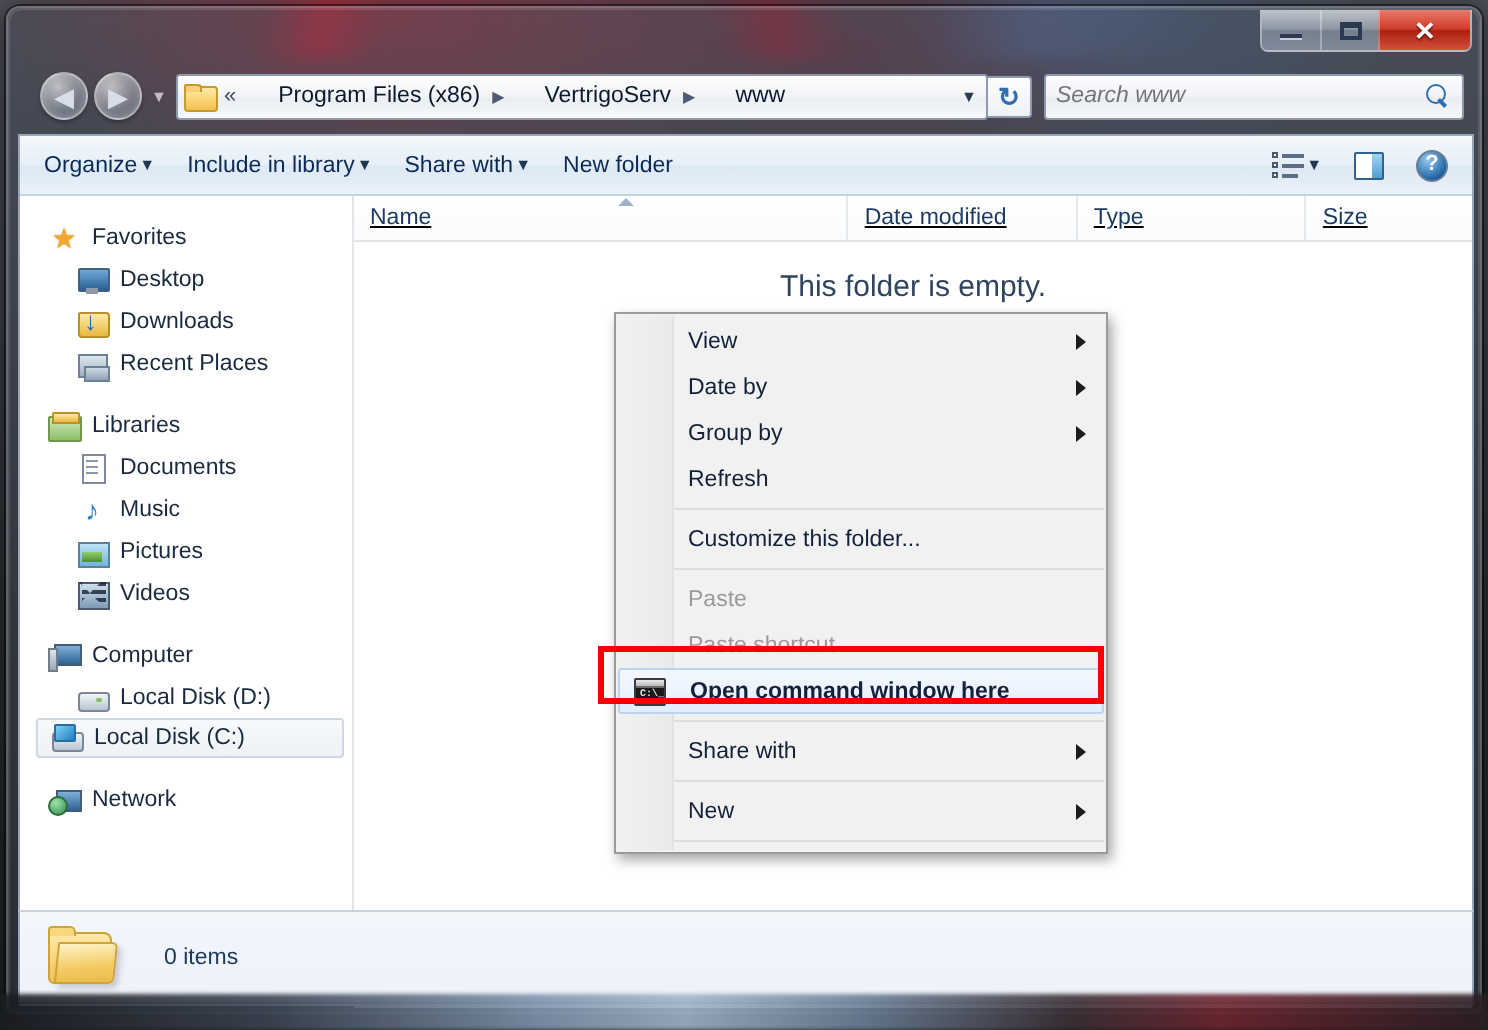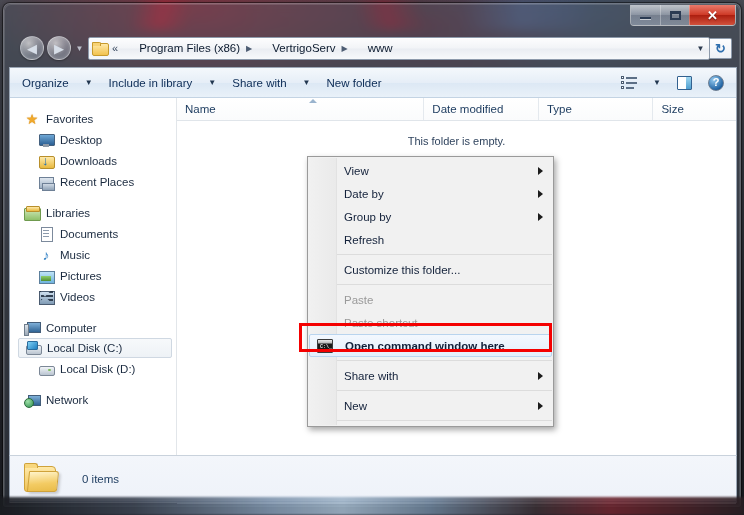--- a/index.html
+++ b/index.html
@@ -182,21 +182,21 @@
   
   #commandbar {
     height: 30px; flex:none;
     display:flex; align-items:center;
     background: linear-gradient(180deg, #f4f8fc 0%, #e6eef7 50%, #dce8f4 51%, #e9f1f9 100%);
     border-bottom: 1px solid #c3d3e3;
     padding: 0 4px;
     font-size: 11.5px; color:#0b2b55;
   }
   .cmd-item {
-    display:flex; align-items:center; gap:16px;
+    display:flex; align-items:center; gap:1px;
     padding: 3px 8px; border-radius:2px; white-space:nowrap;
   }
   .caret-dn { font-size: 8px; color:#21364f; }
   .cmd-spacer { flex: 1; }
   .view-ico {
     width: 16px; height: 13px; position:relative;
   }
   .view-ico i {
     position:absolute; left:0; width:3px; height:3px; border:1px solid #4a5b70; background:#fff;
   }
@@ -302,21 +302,21 @@
       background:linear-gradient(180deg,#f2f5f8,#b9c4d0); border:1px solid #7b8796; border-radius:2px;}
   .ico-diskd::after { content:""; position:absolute; left:10px; top:8px; width:3px; height:2px;
       background:#7fbf5f; border-radius:1px;}
   
   .ico-net::before { content:""; position:absolute; left:4px; top:3px; width:11px; height:9px;
       background:linear-gradient(180deg,#7fb0d8,#2f6394); border:1px solid #435d79;}
   .ico-net::after { content:""; position:absolute; left:0px; top:6px; width:8px; height:8px;
       border-radius:50%; background:radial-gradient(circle at 35% 30%,#9fe0a8,#2f8f4f); border:1px solid #2b6b3c;}
 
   
-  #listpane { flex:1; display:flex; flex-direction:column; min-width:0; background:#fff; }
+  #listpane { flex:1; display:flex; flex-direction:column; min-width:0; background:#fff;text-decoration:underline; }
   #colheader {
     height: 23px; flex:none; display:flex;
     background: linear-gradient(180deg,#ffffff,#fafbfc);
     border-bottom: 1px solid #e0e5ea;
     font-size: 11.5px; color:#1b3a5e;
     position:relative;
   }
   .col {
     display:flex; align-items:center; padding-left: 8px;
     border-right: 1px solid #e4e9ee;
@@ -329,21 +329,21 @@
   .sort-arrow {
     position:absolute; left:132px; top:1px;
     width:0;height:0; border-left:4px solid transparent; border-right:4px solid transparent;
     border-bottom:4px solid #9ab4ce;
   }
   #emptyarea {
     flex:1; position:relative; overflow:hidden;
   }
   #emptytext {
     position:absolute; left:0; right:0; top: 14px;
-    text-align:center; font-size:11px; color:#30445e;
+    text-align:center; font-size:15px; color:#30445e;
   }
 
   
   #hscroll {
     height: 17px; flex:none; display:flex; align-items:center;
     background:#f0f0f0; border-top:1px solid #d6dbe0;
   }
   .sb-arrow {
     width:17px; height:17px; display:flex; align-items:center; justify-content:center;
     font-size:7px; color:#4d5d6d;
@@ -484,20 +484,24 @@
         <span class="crumb-sep">▶</span>
         <span class="crumb">VertrigoServ</span>
         <span class="crumb-sep">▶</span>
         <span class="crumb">www</span>
         <span class="crumb-dd">▼</span>
       </div>
       <div class="refresh-btn">
         <span>↻</span>
       </div>
 
+      <div id="searchbox">
+        <input type="text" placeholder="Search www" style="">
+        <span class="mag"></span>
+      </div>
     </div>
 
     <div id="client">
 
       <div id="commandbar">
         <div class="cmd-item">
           <span>Organize</span>
           <span class="caret-dn">▼</span>
         </div>
         <div class="cmd-item">
@@ -574,27 +578,27 @@
             <span class="ni ico-vid"></span>
             <span>Videos</span>
           </div>
 
           <div class="nav-gap"></div>
 
           <div class="nav-item">
             <span class="ni ico-computer"></span>
             <span>Computer</span>
           </div>
+          <div class="nav-item child">
+            <span class="ni ico-diskd"></span>
+            <span>Local Disk (D:)</span>
+          </div>
           <div class="nav-item child selected">
             <span class="ni ico-diskc"></span>
             <span>Local Disk (C:)</span>
-          </div>
-          <div class="nav-item child">
-            <span class="ni ico-diskd"></span>
-            <span>Local Disk (D:)</span>
           </div>
 
           <div class="nav-gap"></div>
 
           <div class="nav-item">
             <span class="ni ico-net"></span>
             <span>Network</span>
           </div>
         </div>
 

